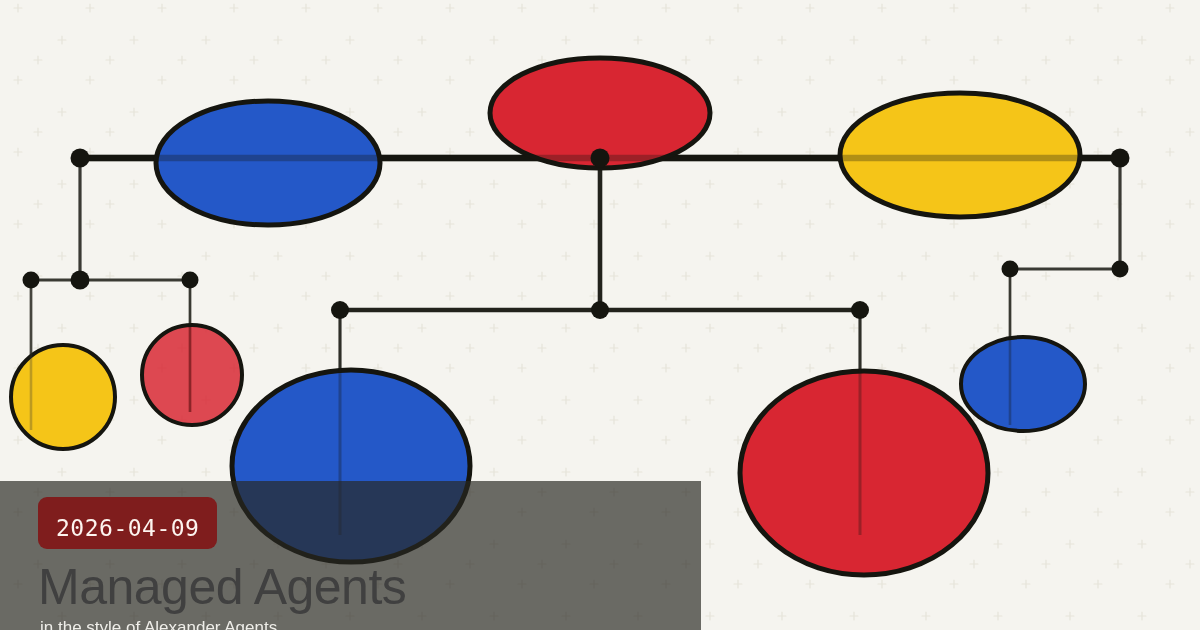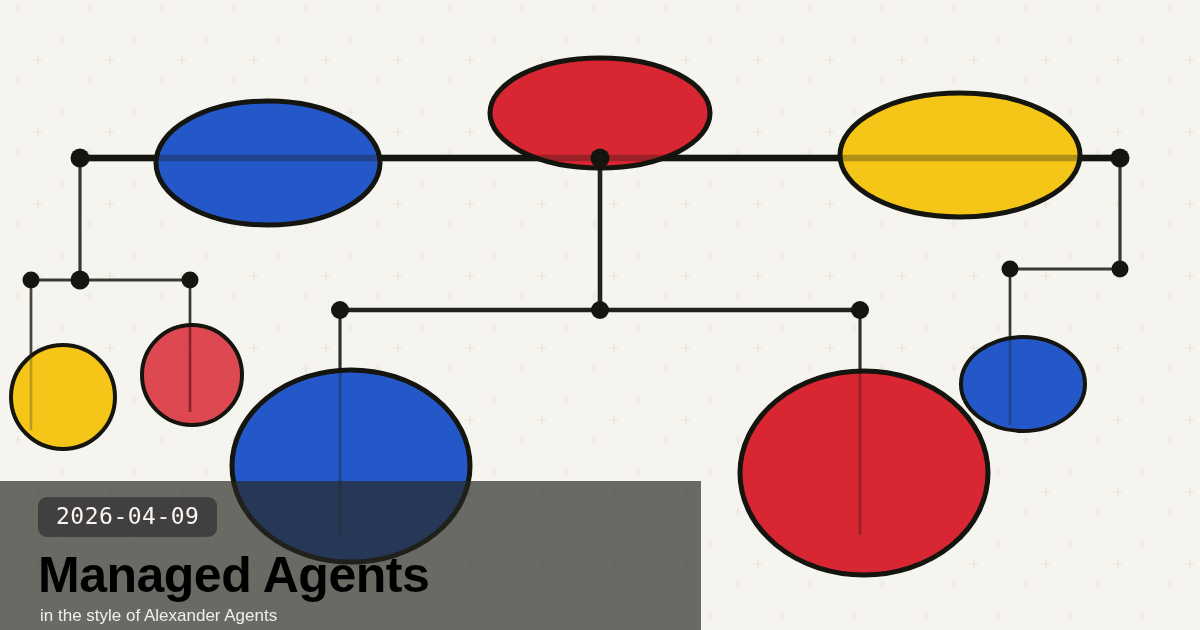--- a/index.html
+++ b/index.html
@@ -43,35 +43,35 @@
     position: absolute;
     left: 0;
     top: 481px;
     width: 701px;
     height: 149px;
     box-sizing: border-box;
     padding: 16px 0 0 38px;
   }
   #date-badge {
     display: inline-block;
-    background: #404040;
+    background: #7f1d1d;
     color: #fdf4ef;
     font-family: "DejaVu Sans Mono", "Liberation Mono", monospace;
     font-size: 23px;
     font-weight: 400;
     letter-spacing: 0.5px;
-    padding: 8px 18px 9px 18px;
+    padding: 20px 18px 9px 18px;
     border-radius: 9px;
     line-height: 1;
   }
   #poster-title {
     margin: 12px 0 0 0;
-    color: #000000;
+    color: #404040;
     font-size: 50px;
-    font-weight: bold;
+    font-weight: normal;
     line-height: 1.04;
     letter-spacing: -0.5px;
     white-space: nowrap;
   }
   #poster-subtitle {
     margin: 6px 0 0 2px;
     color: #efeee9;
     font-size: 17px;
     font-weight: normal;
     line-height: 1.1;

